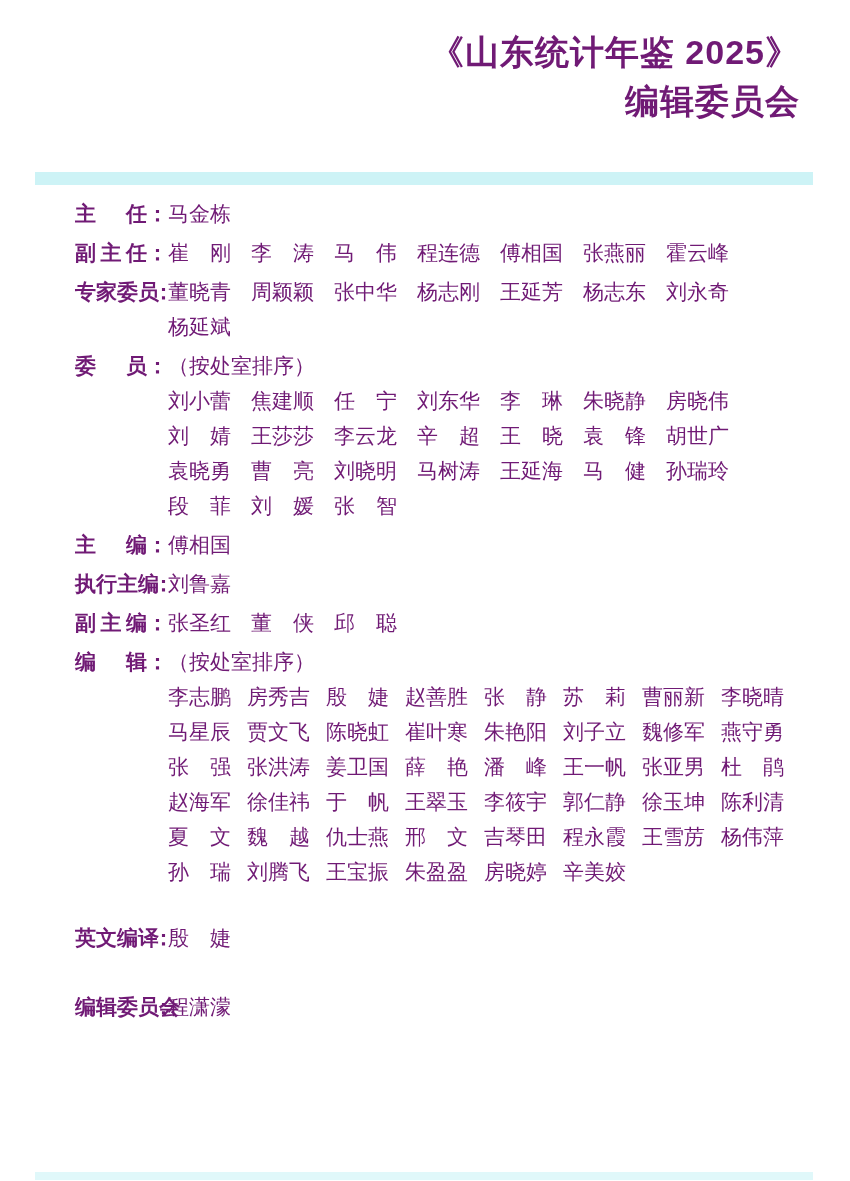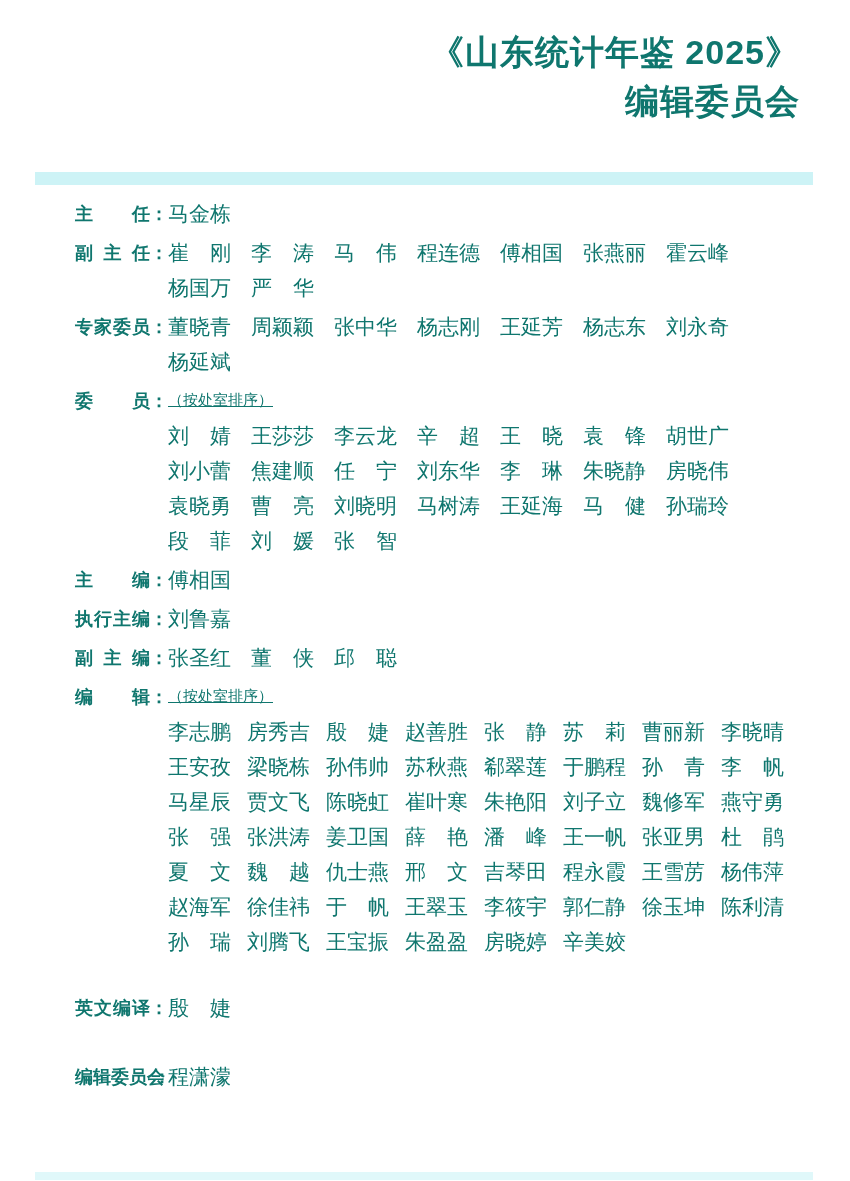--- a/index.html
+++ b/index.html
@@ -1,21 +1,21 @@
 <!DOCTYPE html>
 <html><head>
 <meta charset="utf-8">
 <style>
   html, body { margin: 0; padding: 0; background: #ffffff; }
   .page {
     position: relative;
     width: 850px;
     height: 1181px;
     background: #ffffff;
-    color: #0f766e;
+    color: #701a75;
     font-family: "Liberation Sans", sans-serif;
     overflow: hidden;
   }
   .title {
     position: absolute;
     top: 28px;
     right: 50px;
     text-align: right;
     font-weight: bold;
     font-size: 34px;
@@ -42,21 +42,21 @@
     display: flex;
     align-items: center;
     height: 35px;
   }
   .footer-group .role-row { height: 40px; }
   .label-wrap {
     display: inline-flex;
     width: 93px;
     flex: 0 0 93px;
     font-weight: bold;
-    font-size: 18px;
+    font-size: 21px;
     white-space: nowrap;
   }
   .label-box {
     display: inline-block;
     width: 78px;
     text-align: justify;
     text-align-last: justify;
   }
   .label-colon { display: inline-block; }
   .name {
@@ -66,23 +66,22 @@
     width: 63px;
     flex: 0 0 63px;
     margin-right: 20px;
     text-align: justify;
     text-align-last: justify;
     white-space: nowrap;
   }
   .cols-8 .name { margin-right: 16px; }
   .note {
     font-family: "Liberation Serif", serif;
-    font-size: 15px;
+    font-size: 21px;
     white-space: nowrap;
-    text-decoration: underline;
   }
 </style>
 </head>
 <body>
 
 <div class="page">
 
   <div class="title">
     <div>《山东统计年鉴 2025》</div>
     <div>编辑委员会</div>
@@ -107,25 +106,20 @@
             <span class="label-colon">：</span>
           </span>
           <span class="name">崔刚</span>
           <span class="name">李涛</span>
           <span class="name">马伟</span>
           <span class="name">程连德</span>
           <span class="name">傅相国</span>
           <span class="name">张燕丽</span>
           <span class="name">霍云峰</span>
         </div>
-        <div class="role-row">
-          <span class="label-wrap"></span>
-          <span class="name">杨国万</span>
-          <span class="name">严华</span>
-        </div>
       </div>
       <div class="role-group">
         <div class="role-row">
           <span class="label-wrap">
             <span class="label-box">专家委员</span>
             <span class="label-colon">：</span>
           </span>
           <span class="name">董晓青</span>
           <span class="name">周颖颖</span>
           <span class="name">张中华</span>
@@ -142,37 +136,37 @@
       <div class="role-group">
         <div class="role-row">
           <span class="label-wrap">
             <span class="label-box">委员</span>
             <span class="label-colon">：</span>
           </span>
           <span class="note">（按处室排序）</span>
         </div>
         <div class="role-row">
           <span class="label-wrap"></span>
+          <span class="name">刘小蕾</span>
+          <span class="name">焦建顺</span>
+          <span class="name">任宁</span>
+          <span class="name">刘东华</span>
+          <span class="name">李琳</span>
+          <span class="name">朱晓静</span>
+          <span class="name">房晓伟</span>
+        </div>
+        <div class="role-row">
+          <span class="label-wrap"></span>
           <span class="name">刘婧</span>
           <span class="name">王莎莎</span>
           <span class="name">李云龙</span>
           <span class="name">辛超</span>
           <span class="name">王晓</span>
           <span class="name">袁锋</span>
           <span class="name">胡世广</span>
-        </div>
-        <div class="role-row">
-          <span class="label-wrap"></span>
-          <span class="name">刘小蕾</span>
-          <span class="name">焦建顺</span>
-          <span class="name">任宁</span>
-          <span class="name">刘东华</span>
-          <span class="name">李琳</span>
-          <span class="name">朱晓静</span>
-          <span class="name">房晓伟</span>
         </div>
         <div class="role-row">
           <span class="label-wrap"></span>
           <span class="name">袁晓勇</span>
           <span class="name">曹亮</span>
           <span class="name">刘晓明</span>
           <span class="name">马树涛</span>
           <span class="name">王延海</span>
           <span class="name">马健</span>
           <span class="name">孙瑞玲</span>
@@ -227,31 +221,20 @@
           <span class="name">房秀吉</span>
           <span class="name">殷婕</span>
           <span class="name">赵善胜</span>
           <span class="name">张静</span>
           <span class="name">苏莉</span>
           <span class="name">曹丽新</span>
           <span class="name">李晓晴</span>
         </div>
         <div class="role-row cols-8">
           <span class="label-wrap"></span>
-          <span class="name">王安孜</span>
-          <span class="name">梁晓栋</span>
-          <span class="name">孙伟帅</span>
-          <span class="name">苏秋燕</span>
-          <span class="name">郗翠莲</span>
-          <span class="name">于鹏程</span>
-          <span class="name">孙青</span>
-          <span class="name">李帆</span>
-        </div>
-        <div class="role-row cols-8">
-          <span class="label-wrap"></span>
           <span class="name">马星辰</span>
           <span class="name">贾文飞</span>
           <span class="name">陈晓虹</span>
           <span class="name">崔叶寒</span>
           <span class="name">朱艳阳</span>
           <span class="name">刘子立</span>
           <span class="name">魏修军</span>
           <span class="name">燕守勇</span>
         </div>
         <div class="role-row cols-8">
@@ -260,42 +243,42 @@
           <span class="name">张洪涛</span>
           <span class="name">姜卫国</span>
           <span class="name">薛艳</span>
           <span class="name">潘峰</span>
           <span class="name">王一帆</span>
           <span class="name">张亚男</span>
           <span class="name">杜鹃</span>
         </div>
         <div class="role-row cols-8">
           <span class="label-wrap"></span>
+          <span class="name">赵海军</span>
+          <span class="name">徐佳祎</span>
+          <span class="name">于帆</span>
+          <span class="name">王翠玉</span>
+          <span class="name">李筱宇</span>
+          <span class="name">郭仁静</span>
+          <span class="name">徐玉坤</span>
+          <span class="name">陈利清</span>
+        </div>
+        <div class="role-row cols-8">
+          <span class="label-wrap"></span>
           <span class="name">夏文</span>
           <span class="name">魏越</span>
           <span class="name">仇士燕</span>
           <span class="name">邢文</span>
           <span class="name">吉琴田</span>
           <span class="name">程永霞</span>
           <span class="name">王雪苈</span>
           <span class="name">杨伟萍</span>
         </div>
         <div class="role-row cols-8">
           <span class="label-wrap"></span>
-          <span class="name">赵海军</span>
-          <span class="name">徐佳祎</span>
-          <span class="name">于帆</span>
-          <span class="name">王翠玉</span>
-          <span class="name">李筱宇</span>
-          <span class="name">郭仁静</span>
-          <span class="name">徐玉坤</span>
-          <span class="name">陈利清</span>
-        </div>
-        <div class="role-row cols-8">
-          <span class="label-wrap"></span>
           <span class="name">孙瑞</span>
           <span class="name">刘腾飞</span>
           <span class="name">王宝振</span>
           <span class="name">朱盈盈</span>
           <span class="name">房晓婷</span>
           <span class="name">辛美姣</span>
         </div>
       </div>
       <div class="role-group footer-group">
         <div class="role-row">

